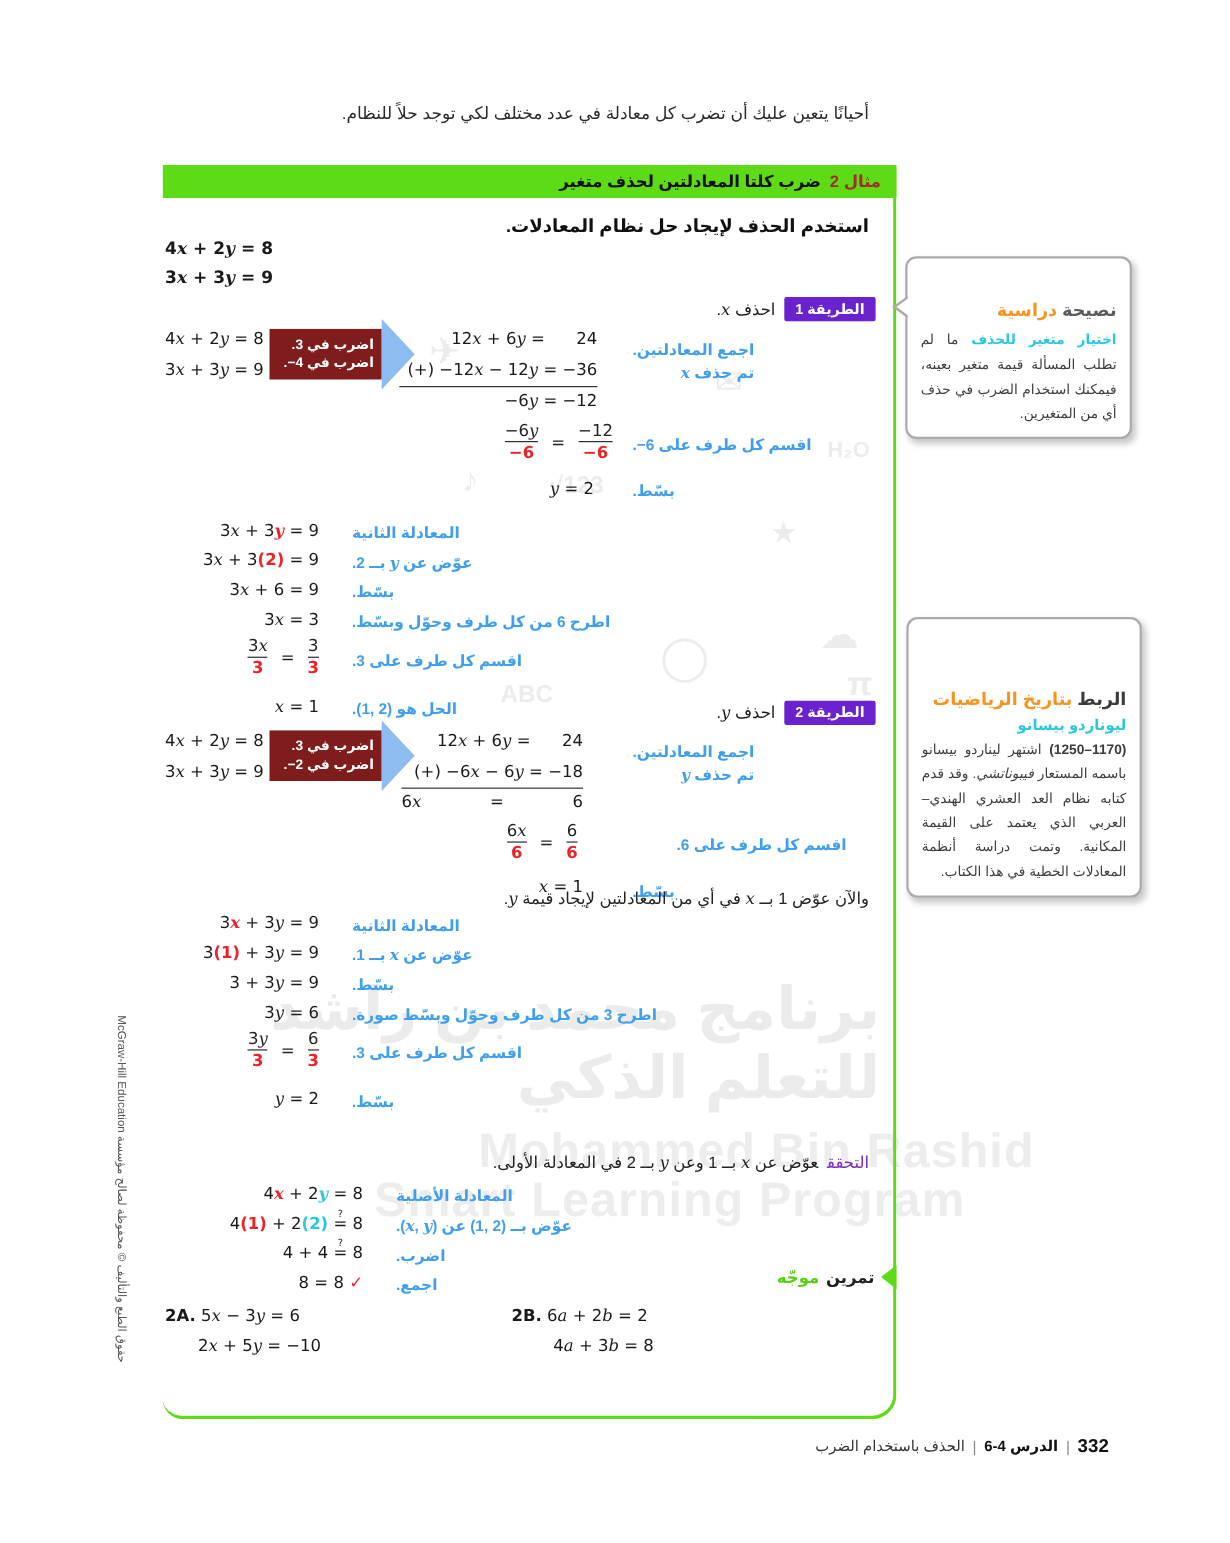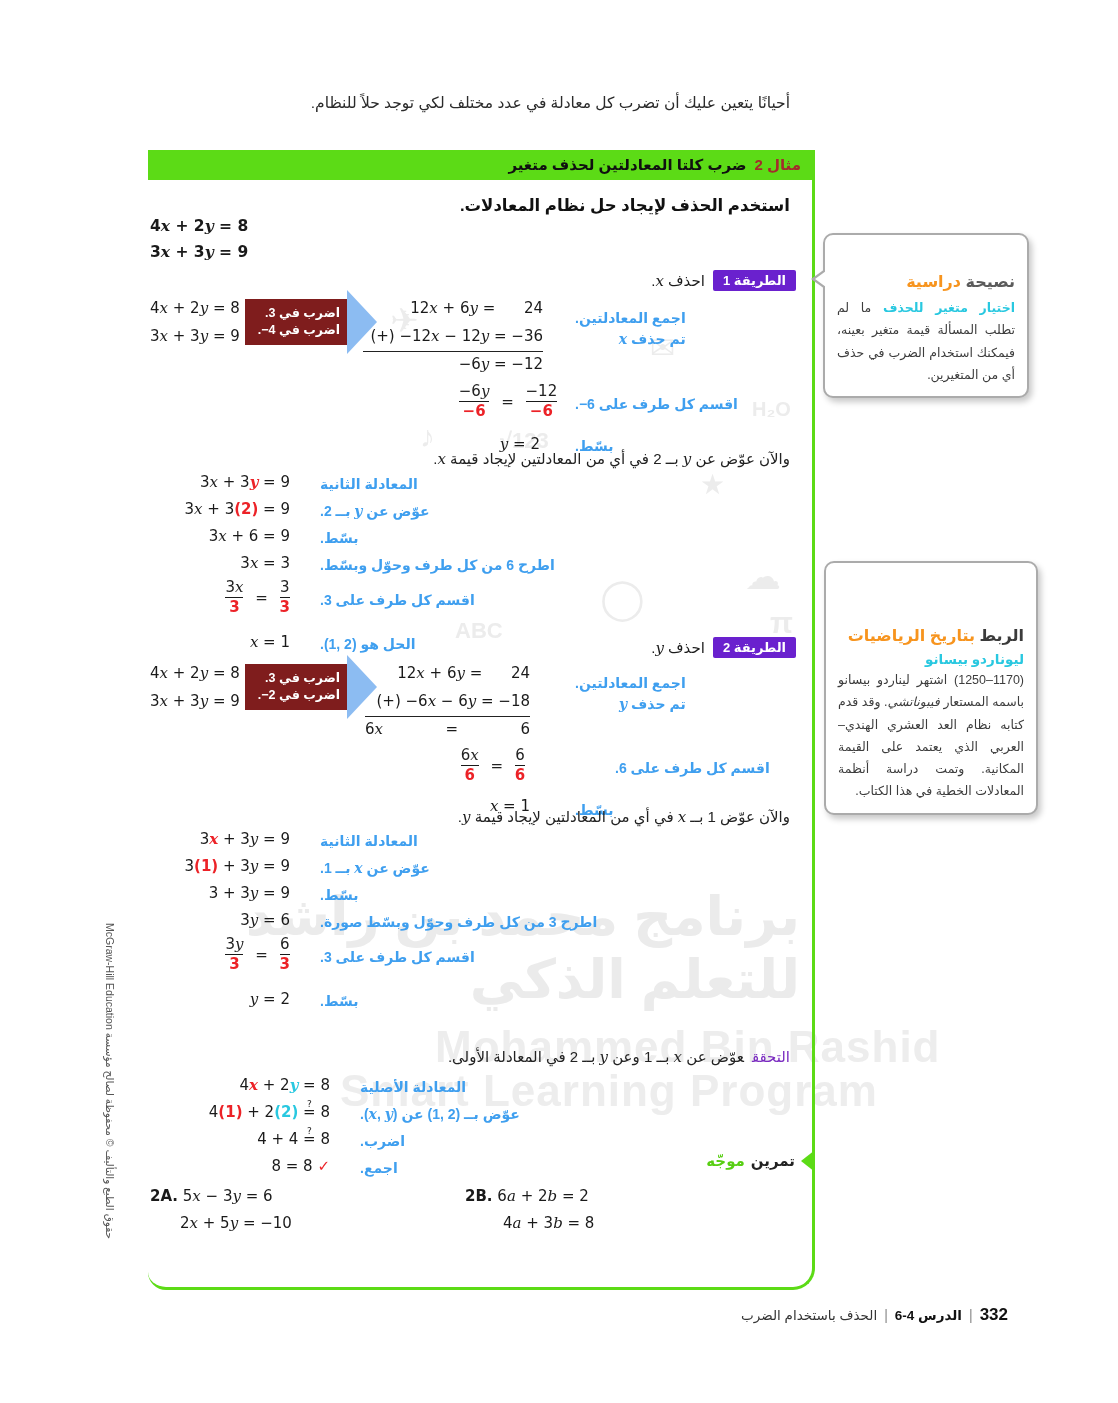--- a/index.html
+++ b/index.html
@@ -66,21 +66,21 @@
   .sidebox{position:absolute;background:#fff;border:2px solid #ABABAB;border-radius:10px;
            box-shadow:3px 4px 6px rgba(0,0,0,.22);padding:10px 12px;box-sizing:border-box;z-index:2;direction:rtl;}
   .sb-title{font-size:16px;font-weight:bold;color:#5B5B5B;margin-bottom:6px;margin-top:27px;}
   .sb-title .accent{color:#F7941E;}
   .sb-lead{color:#29C8E0;font-weight:bold;}
   .sb-body{font-size:12.5px;color:#3d3d3d;line-height:1.78;text-align:justify;}
   .tip-tail,.tip-tail-in{position:absolute;width:0;height:0;}
   .tip-tail{left:-14px;top:34px;border-top:10px solid transparent;border-bottom:10px solid transparent;border-right:14px solid #ABABAB;}
   .tip-tail-in{left:-10px;top:36px;border-top:8px solid transparent;border-bottom:8px solid transparent;border-right:11px solid #fff;}
   .hist-sub{color:#29C8E0;font-weight:bold;font-size:13.5px;margin-bottom:2px;}
-  .hist-years{font-weight:normal;}
+  .hist-years{font-weight:bold;}
   .it{font-style:italic;}
   
   .footer{position:absolute;top:1305px;right:110px;direction:rtl;display:flex;align-items:center;gap:7px;z-index:2;}
   .f-page{font-weight:bold;font-size:17px;color:#111;}
   .f-sep{color:#8a8a8a;font-size:14px;}
   .f-lesson{font-weight:bold;font-size:13.5px;color:#111;}
   .f-title{font-size:13.5px;color:#333;}
   .copyright{position:absolute;left:116px;top:855px;width:452px;font-size:10.5px;color:#555;
              transform:rotate(90deg);transform-origin:left top;direction:rtl;text-align:center;z-index:2;white-space:nowrap;}
 </style>
@@ -147,21 +147,20 @@
       <span class="frac">
           <span class="num mi">−12</span>
           <span class="den red mi">−6</span>
         </span>
     </div>
     <div class="note" style="top:244px;left:427px;"><span>اقسم كل طرف على </span><span dir="ltr">−6</span><span>.</span></div>
 
     <div class="mrow col-r" style="top:284px;left:220px;width:172px;"><span class="mi"><i>y</i> = 2</span></div>
     <div class="note" style="top:286px;left:427px;">بسّط.</div>
 
-    <div class="sent" style="top:300px;right:22px;"><span>والآن عوّض عن </span><span class="var">y</span><span> بــ 2 في أي من المعادلتين لإيجاد قيمة </span><span class="var">x</span><span>.</span></div>
 
     <div class="mrow col-r" style="top:322px;left:0;width:142px;"><span class="mi">3<i>x</i> + 3</span><span class="red mi"><i>y</i></span><span class="mi"> = 9</span></div>
     <div class="note" style="top:324px;left:172px;">المعادلة الثانية</div>
     <div class="mrow col-r" style="top:349px;left:0;width:142px;"><span class="mi">3<i>x</i> + 3</span><span class="red mi">(2)</span><span class="mi"> = 9</span></div>
     <div class="note" style="top:351px;left:172px;"><span>عوّض عن </span><span class="var mi"><i>y</i></span><span> بــ 2.</span></div>
     <div class="mrow col-r" style="top:376px;left:0;width:142px;"><span class="mi">3<i>x</i> + 6 = 9</span></div>
     <div class="note" style="top:378px;left:172px;">بسّط.</div>
     <div class="mrow col-r" style="top:403px;left:0;width:142px;"><span class="mi">3<i>x</i> = 3</span></div>
     <div class="note" style="top:405px;left:172px;">اطرح 6 من كل طرف وحوّل وبسّط.</div>
     <div class="fracrow col-r" style="top:428px;left:0;width:142px;">

